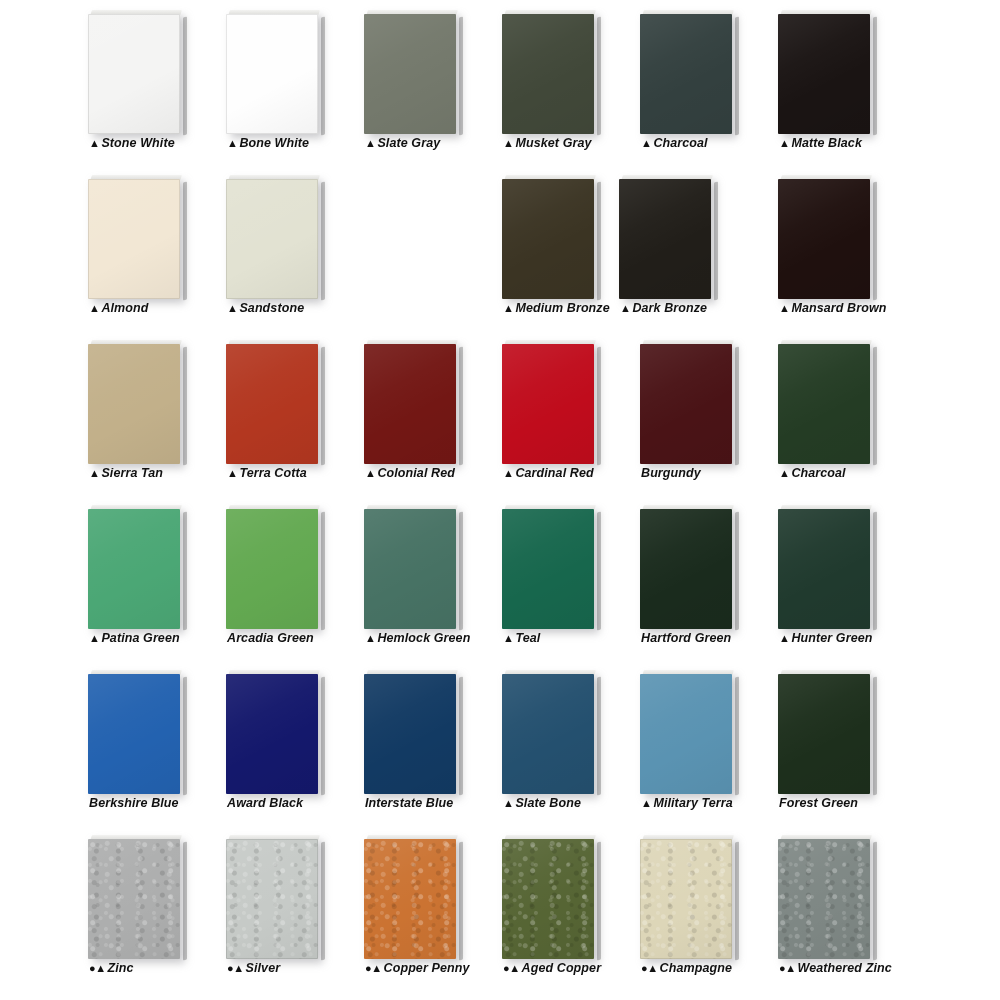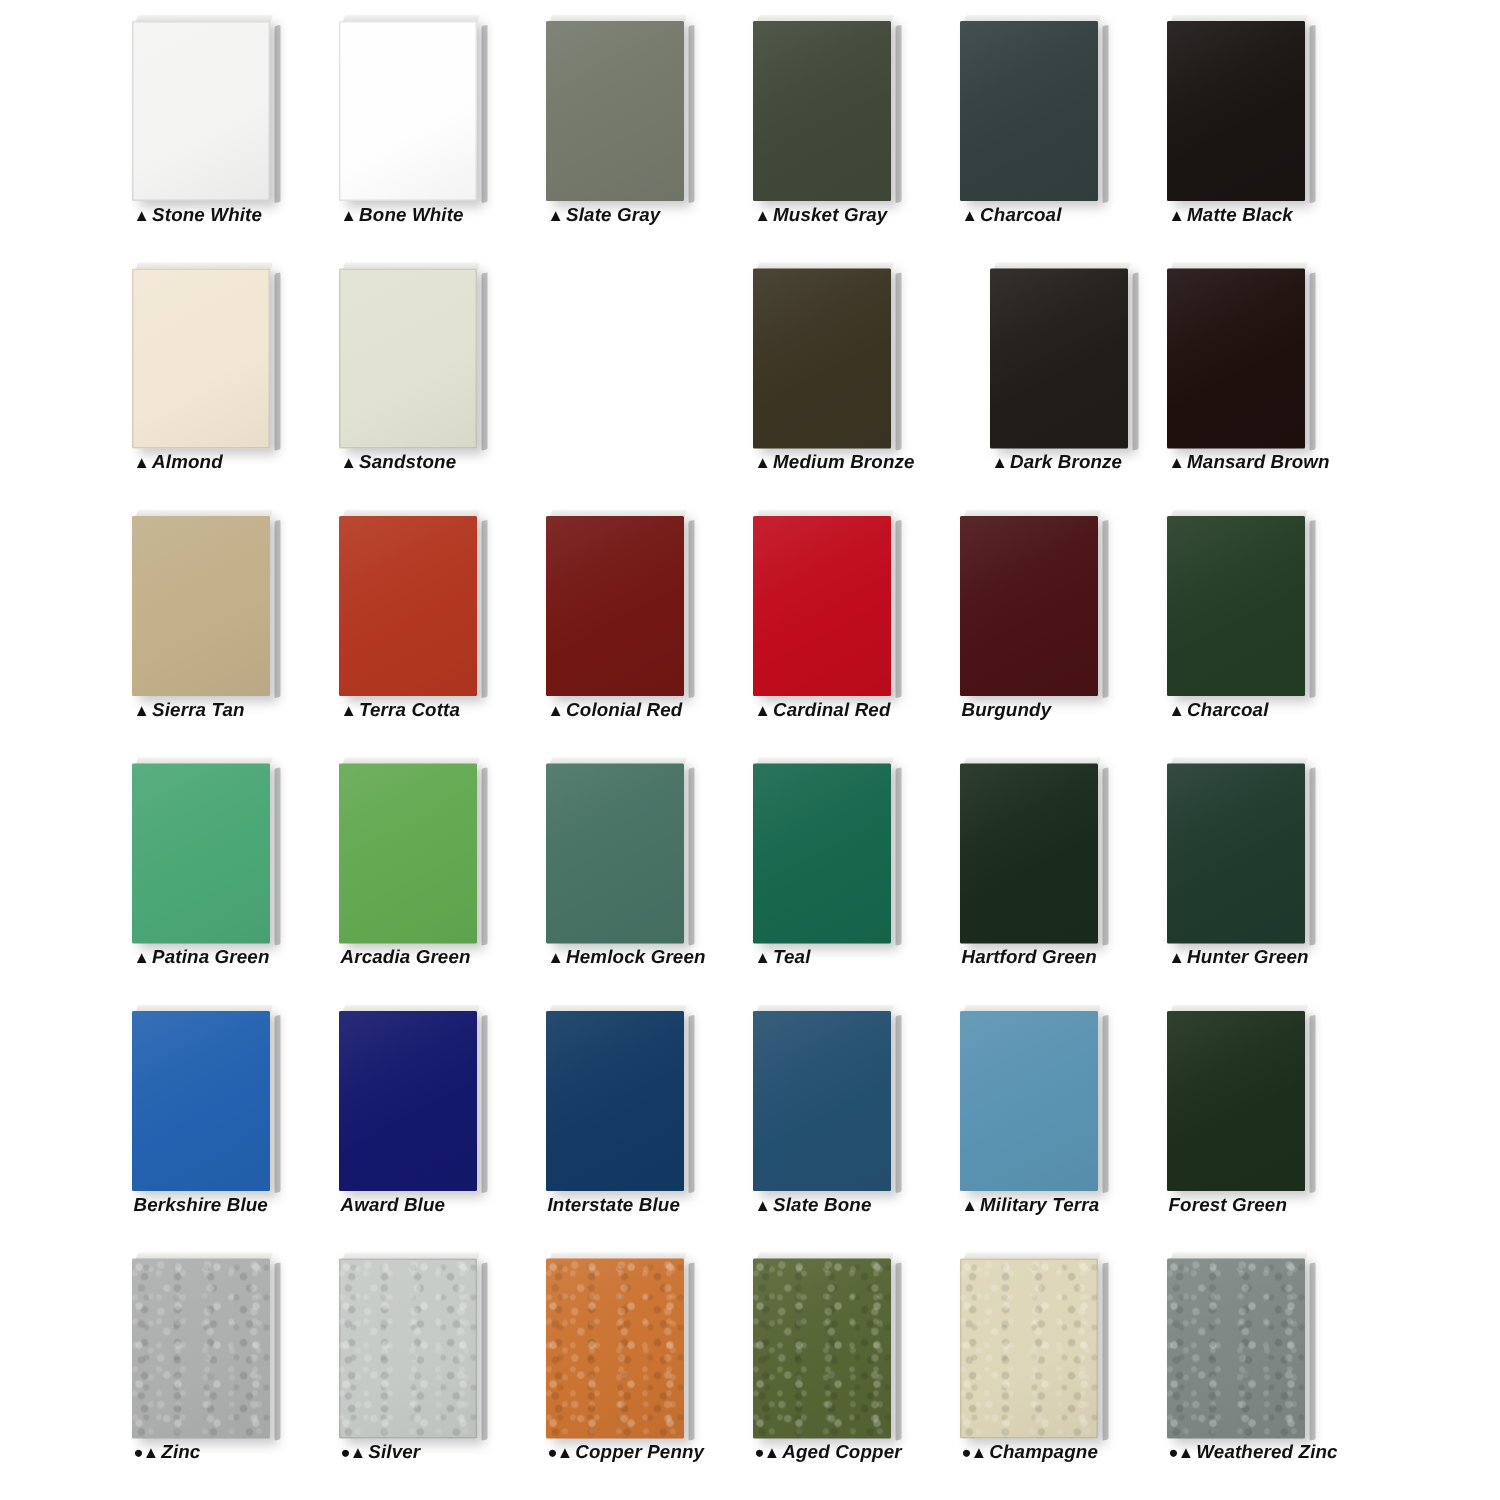--- a/index.html
+++ b/index.html
@@ -230,21 +230,21 @@
       </div>
       <div class="swatch-cell" style="left: 502px;">
         <div class="chip-wrap">
           <div class="chip-shadow"></div>
           <div class="chip-bevel"></div>
           <div class="chip" style="background: rgb(59, 52, 35);"></div>
           <div class="chip-edge"></div>
         </div>
         <div class="swatch-label"><span class="marker">▲</span><span class="label-text">Medium Bronze</span></div>
       </div>
-      <div class="swatch-cell" style="left: 660px;">
+      <div class="swatch-cell" style="left: 619px;">
         <div class="chip-wrap">
           <div class="chip-shadow"></div>
           <div class="chip-bevel"></div>
           <div class="chip" style="background: rgb(33, 30, 25);"></div>
           <div class="chip-edge"></div>
         </div>
         <div class="swatch-label"><span class="marker">▲</span><span class="label-text">Dark Bronze</span></div>
       </div>
       <div class="swatch-cell" style="left: 778px;">
         <div class="chip-wrap">
@@ -378,21 +378,21 @@
         </div>
         <div class="swatch-label"><span class="label-text">Berkshire Blue</span></div>
       </div>
       <div class="swatch-cell" style="left: 226px;">
         <div class="chip-wrap">
           <div class="chip-shadow"></div>
           <div class="chip-bevel"></div>
           <div class="chip" style="background: rgb(20, 24, 108);"></div>
           <div class="chip-edge"></div>
         </div>
-        <div class="swatch-label"><span class="label-text">Award Blue</span></div>
+        <div class="swatch-label"><span class="label-text">Award Black</span></div>
       </div>
       <div class="swatch-cell" style="left: 364px;">
         <div class="chip-wrap">
           <div class="chip-shadow"></div>
           <div class="chip-bevel"></div>
           <div class="chip" style="background: rgb(18, 58, 99);"></div>
           <div class="chip-edge"></div>
         </div>
         <div class="swatch-label"><span class="label-text">Interstate Blue</span></div>
       </div>

